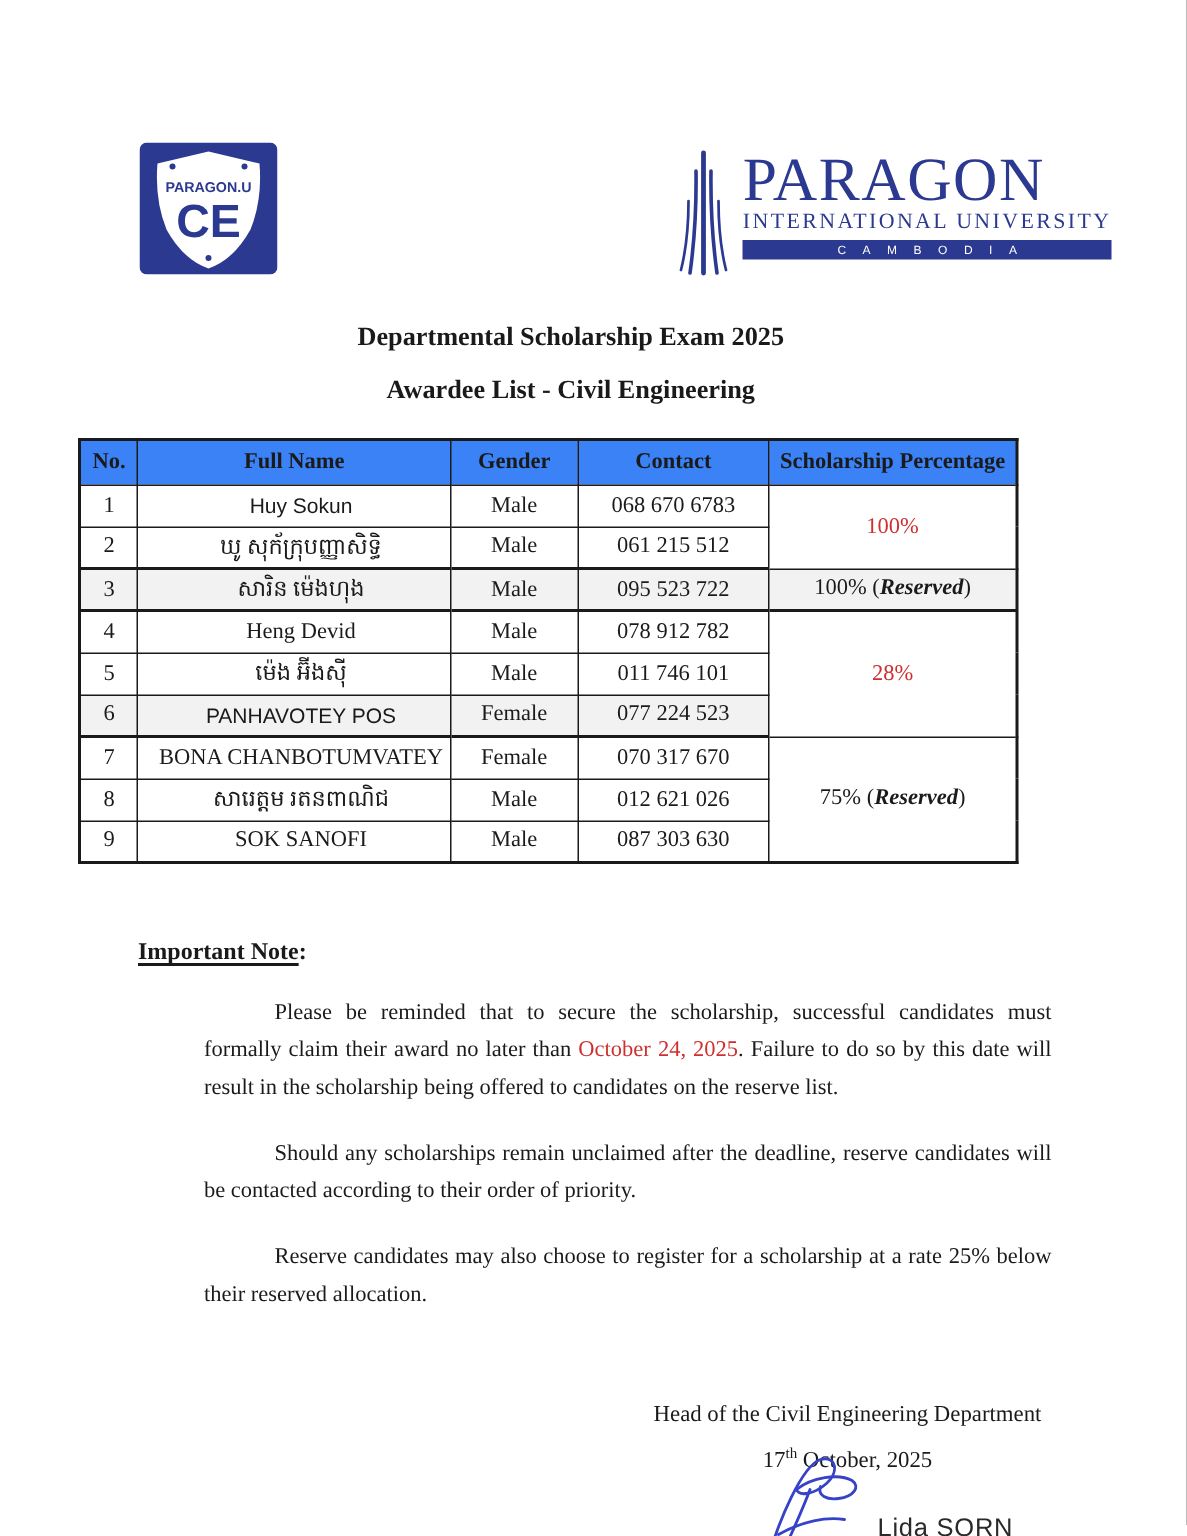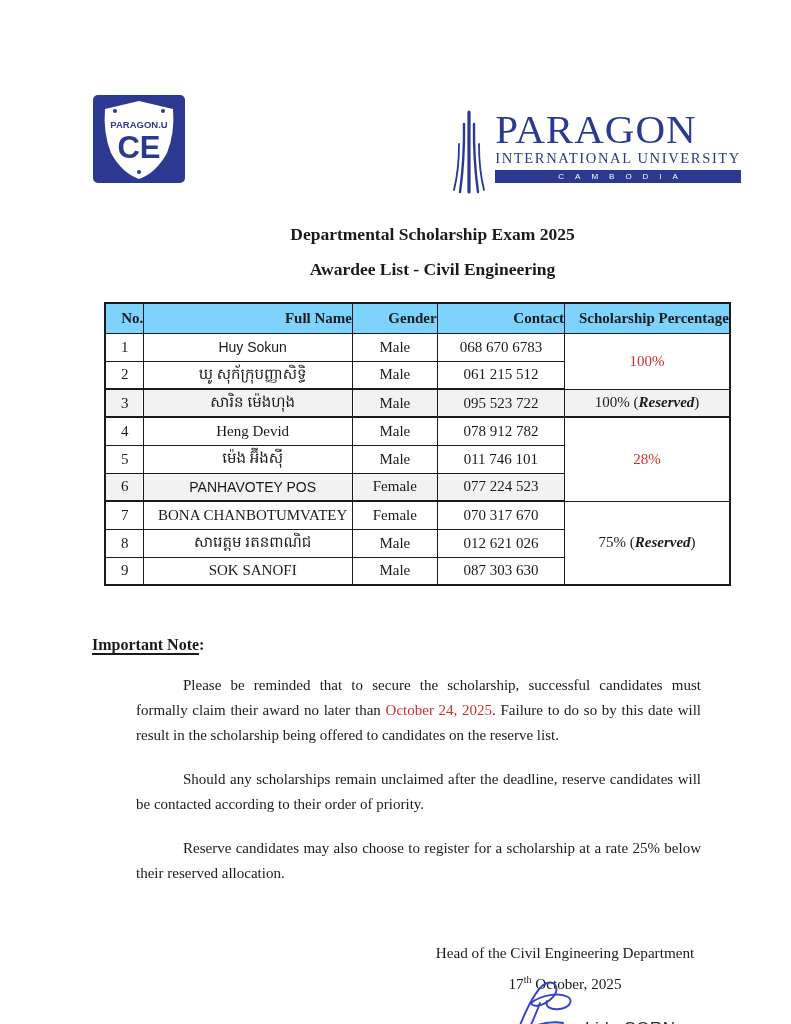--- a/index.html
+++ b/index.html
@@ -4,35 +4,35 @@
 <style>
   * { margin:0; padding:0; box-sizing:border-box; }
   html,body { background:#888; }
   .page {
     width:791px; height:1024px; margin:0 auto; background:#ffffff;
     font-family:"Liberation Serif", serif; color:#1a1a1a; position:relative;
     overflow:hidden;
   }
   
   .logo-row { display:flex; justify-content:space-between; align-items:flex-start; padding:95px 50px 0 93px; }
-  .pu-logo { display:flex; align-items:flex-start; gap:7px; margin-top:15px; }
+  .pu-logo { display:flex; align-items:flex-start; gap:7px; margin-top:5px; }
   .pu-text { display:flex; flex-direction:column; }
   .pu-name { font-size:41px; line-height:38px; color:#2b3990; letter-spacing:1px; font-weight:500; }
   .pu-sub { font-size:14.6px; letter-spacing:1.6px; color:#2b3990; margin-top:2px; white-space:nowrap; }
   .pu-bar { margin-top:3px; background:#2b3990; color:#ffffff; text-align:center;
             font-size:8px; letter-spacing:11px; padding:2px 0 2px 11px; font-family:"Liberation Sans",sans-serif; }
   
-  .content { margin-left:92px; width:669px;padding-left:12px; }
+  .content { margin-left:40px; width:669px;padding-left:12px; }
   .doc-title { text-align:center; font-weight:bold; font-size:17.5px; margin-top:30px; }
   .doc-subtitle { text-align:center; font-weight:bold; font-size:17.5px; margin-top:14px; }
   
   table.awardees { border-collapse:collapse; width:627px; margin-top:22px; font-size:15px; }
   table.awardees { border:2.5px solid #1a1a1a; }
   table.awardees th, table.awardees td { border:1.2px solid #1a1a1a; text-align:center; vertical-align:middle; }
-  table.awardees th { background:#7dd3fc; height:30px; font-weight:bold; font-size:15px;text-align:right; }
+  table.awardees th { background:#3b82f6; height:30px; font-weight:bold; font-size:15px; }
   table.awardees td { height:28px; }
   td.cell-name { text-align:left; padding-left:9px; }
   .sans { font-family:"Liberation Sans", sans-serif; font-size:14px; }
   tr.shaded td { background:#f2f2f2; }
   tr.sep td { border-bottom-width:2.5px; }
   td.pct-red { color:#cf2f2f; }
   .emph { font-weight:bold; font-style:italic; }
   
   .note { margin:50px 90px 0 92px; }
   .note-head { font-size:16px; font-weight:bold; }

